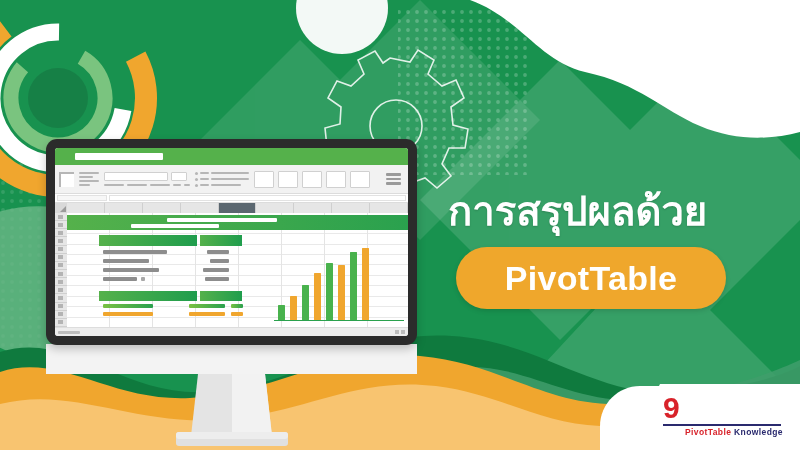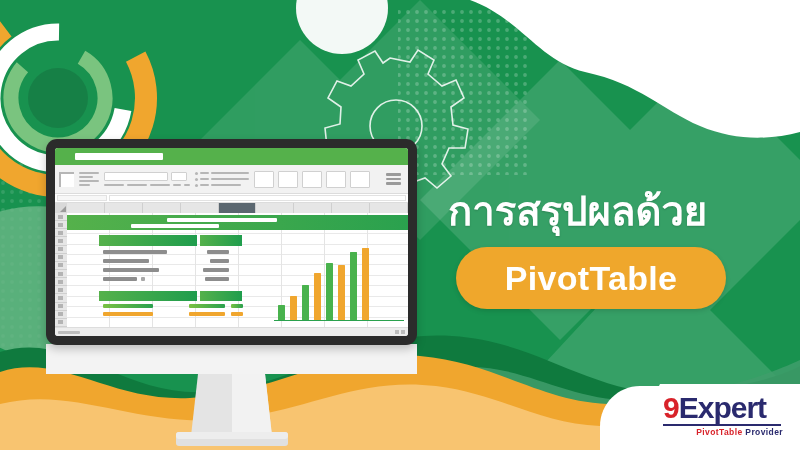--- a/index.html
+++ b/index.html
@@ -341,21 +341,20 @@
 
   <div id="headline">การสรุปผลด้วย</div>
 
   <div id="pill">
     <span class="pt">PivotTable</span>
   </div>
 
   <div id="logo">
     <div class="row1">
       <span class="nine">9</span>
-      <span class="expert">Expert</span>
     </div>
     <div class="rule"></div>
     <div class="tag">
-      <span class="k">PivotTable </span><span class="n">Provider</span>
+      <span class="k">PivotTable </span><span class="n">Knowledge</span>
     </div>
   </div>
 
 </div>
 
 </body></html>

